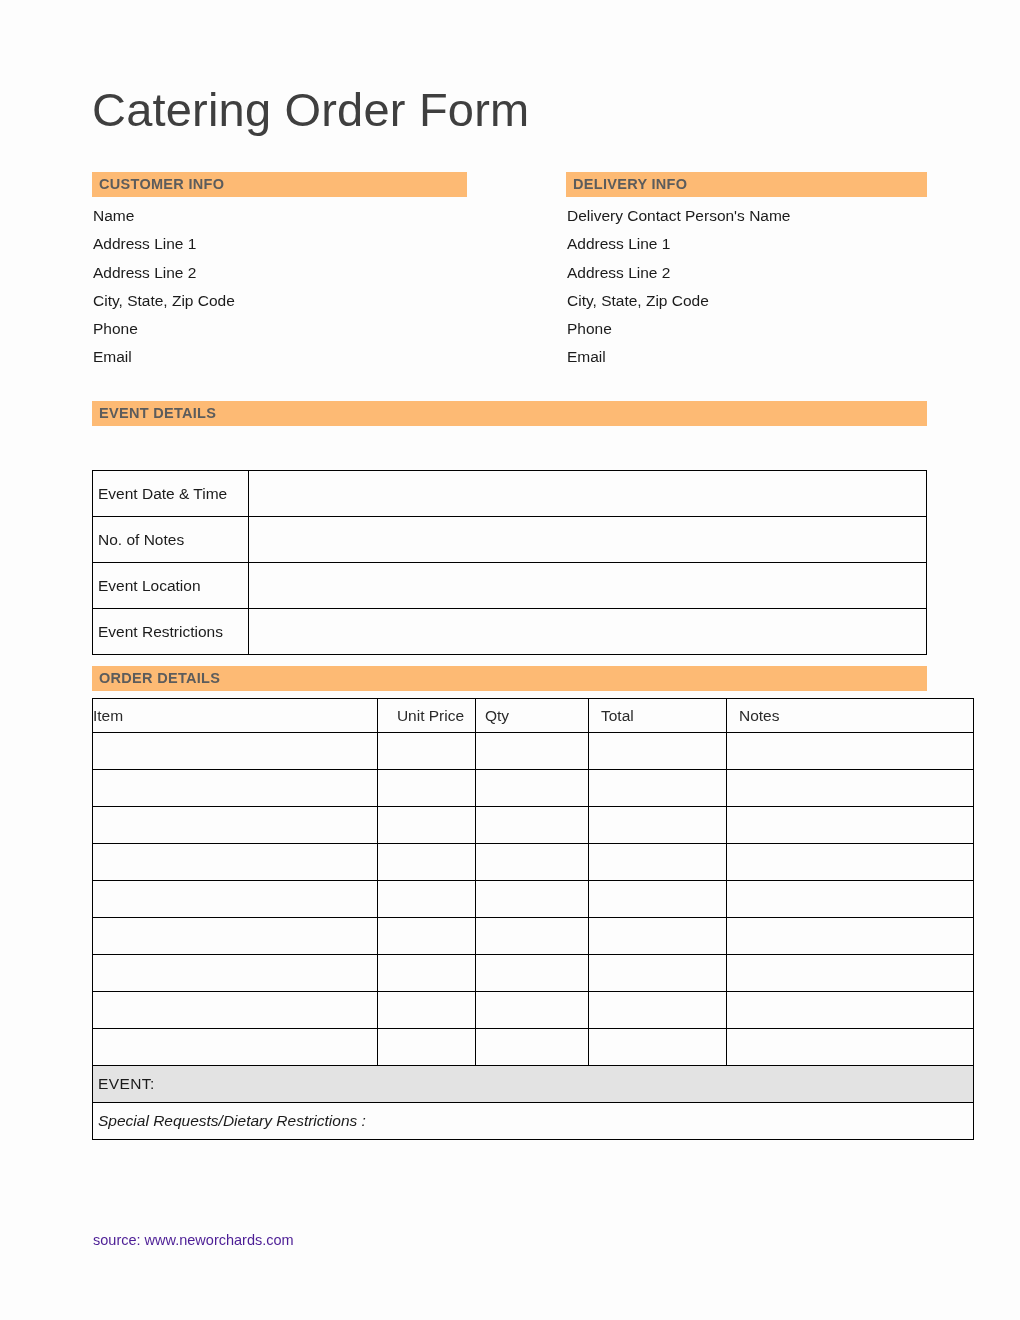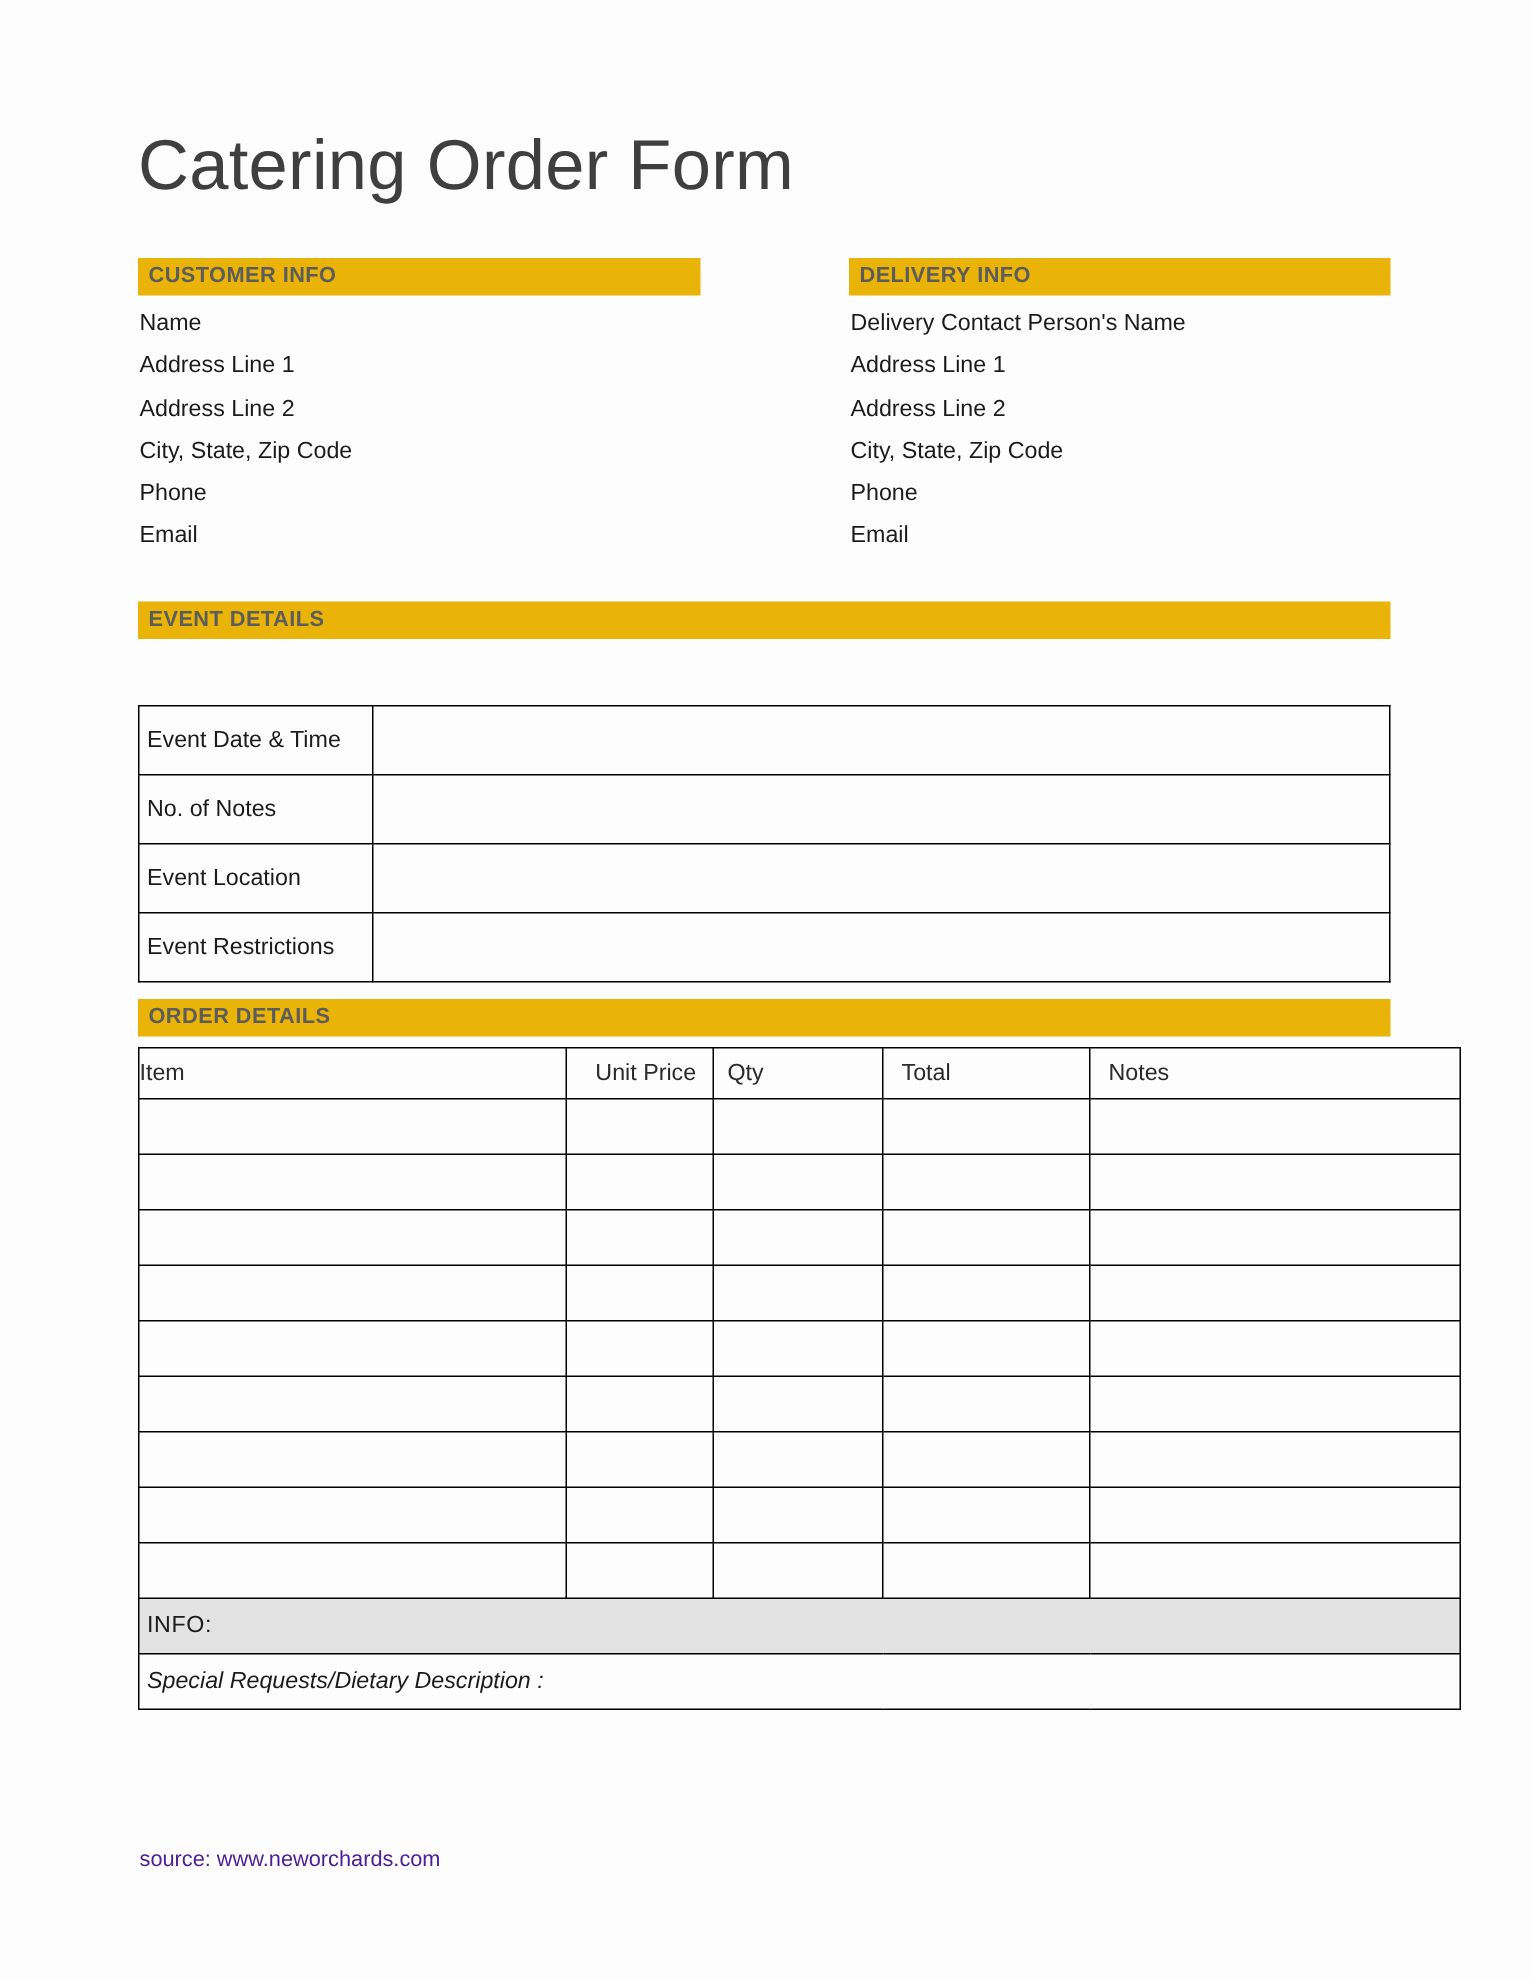--- a/index.html
+++ b/index.html
@@ -32,21 +32,21 @@
     font-weight: 400;
     color: #3f3f3f;
     letter-spacing: 0.2px;
     line-height: 1.1;
     white-space: nowrap;
   }
 
   
   .section-bar {
     position: absolute;
-    background: #eab308;
+    background: #fdba74;
     color: #5c5c5c;
     font-size: 14.5px;
     font-weight: bold;
     letter-spacing: 0.3px;
     height: 25px;
     line-height: 25px;
     padding-left: 7px;
     box-sizing: border-box;
     white-space: nowrap;
   }
@@ -260,25 +260,25 @@
         <tr>
           <td class="col-item"></td>
           <td class="col-price"></td>
           <td class="col-qty"></td>
           <td class="col-total"></td>
           <td class="col-notes"></td>
         </tr>
       </tbody>
     <tfoot>
       <tr class="total-row">
-        <td colspan="5">INFO:</td>
+        <td colspan="5">EVENT:</td>
       </tr>
       <tr class="special-row">
         <td colspan="5">
-          <span class="special-label">Special Requests/Dietary Description :</span>
+          <span class="special-label">Special Requests/Dietary Restrictions :</span>
           <span></span>
         </td>
       </tr>
     </tfoot>
   </table>
 
   <div class="source-line">source: www.neworchards.com</div>
 
 </div>
 

